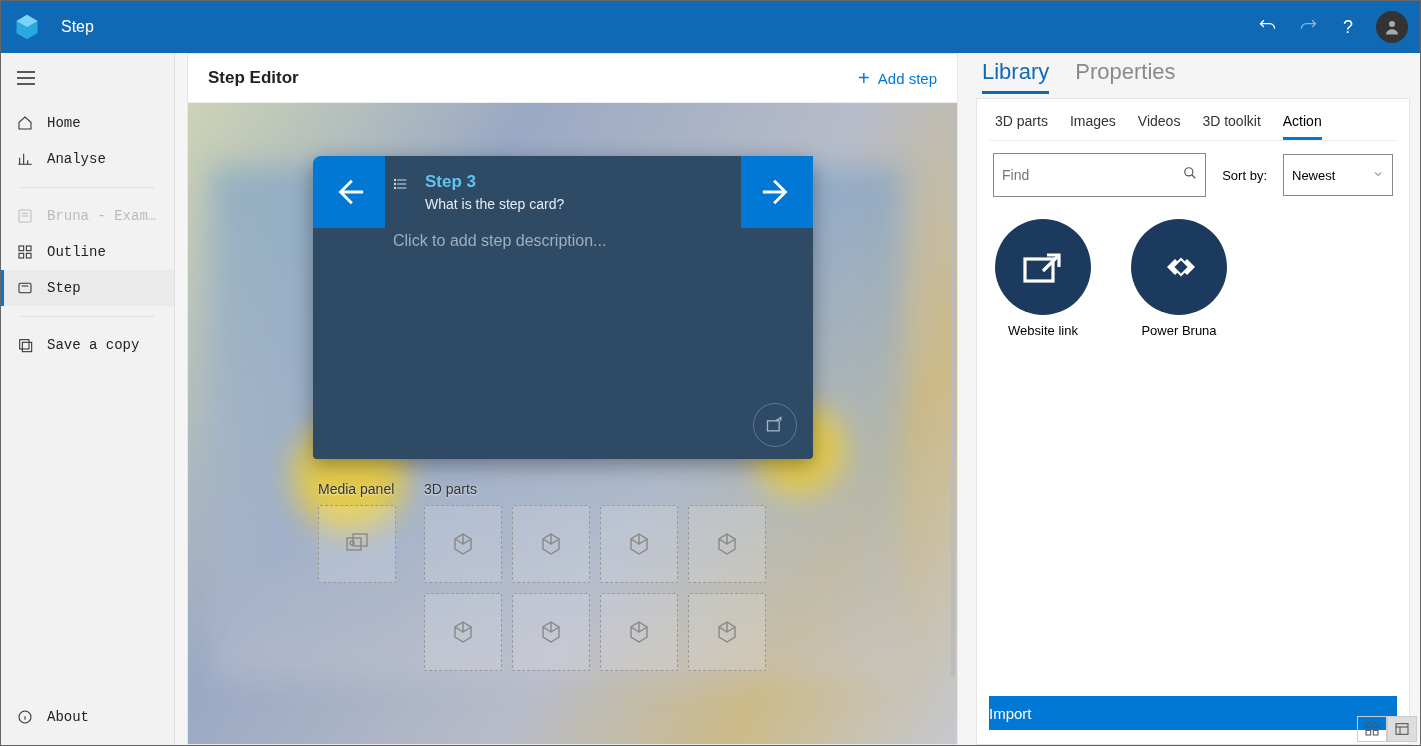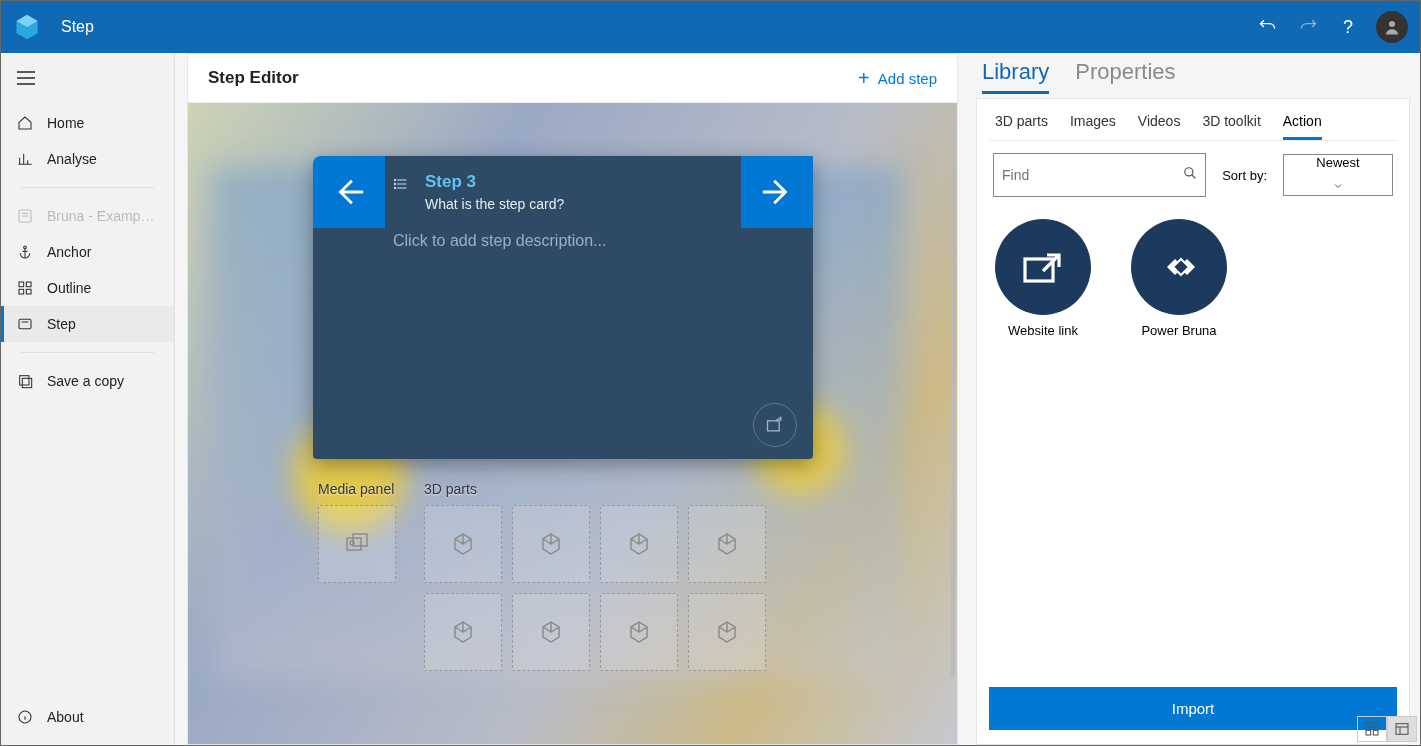--- a/index.html
+++ b/index.html
@@ -51,20 +51,21 @@
   .sidebar .hamburger {
     padding: 12px 16px; cursor: pointer;
   }
   .sidebar .hamburger svg { width: 18px; height: 14px; }
   .sidebar .nav { padding: 4px 0; }
   .sidebar .nav-item {
     display: flex; align-items: center;
     padding: 10px 16px; cursor: pointer;
     font-size: 14px; color: #222;
     gap: 14px;
+    font-family: Liberation Mono, monospace;
   }
   .sidebar .nav-item .nav-icon { width: 16px; display:flex; align-items:center; justify-content:center; }
   .sidebar .nav-item.active {
     border-left: 3px solid #0078d4;
     background: #eaeaea;
     padding-left: 13px;
   }
   .sidebar .nav-item.disabled { color: #bbb; }
   .sidebar .divider {
     height: 1px; background: #ddd; margin: 6px 20px;
@@ -185,26 +186,26 @@
   .lib-subtabs {
     display:flex; gap:22px; padding:6px 0 0 6px; font-size:14px;
     border-bottom:1px solid #eee;
   }
   .lib-subtabs .sub { padding-bottom:8px; cursor:pointer; color:#333; }
   .lib-subtabs .sub.active { border-bottom:3px solid #0078d4; color:#000; }
   .lib-controls { display:flex; align-items:center; gap:16px; padding:12px 4px; }
   .find-box { flex:1; display:flex; align-items:center; border:1px solid #888; height:44px; padding:0 8px; }
   .find-box input { flex:1; border:none; outline:none; font-size:14px; background:transparent; }
   .sort-label { font-size:13px; }
-  .sort-select { width:110px; height:42px; border:1px solid #888; display:flex; align-items:center; justify-content:space-between; padding:0 8px; font-size:13px; cursor:pointer;flex-direction:column; }
+  .sort-select { width:110px; height:42px; border:1px solid #888; display:flex; align-items:center; justify-content:space-between; padding:0 8px; font-size:13px; cursor:pointer; }
   .lib-items { flex:1; display:flex; gap:40px; padding:10px 6px; }
   .lib-item { display:flex; flex-direction:column; align-items:center; gap:8px; cursor:pointer; }
   .lib-item .circle { width:96px; height:96px; border-radius:50%; background:#1b3a5d; display:flex; align-items:center; justify-content:center; }
   .lib-item .name { font-size:13px; }
-  .import-btn { height:43px; background:#0078d4; color:#fff; display:flex; align-items:center; justify-content:center; font-size:15px; cursor:pointer; }
+  .import-btn { height:34px; background:#0078d4; color:#fff; display:flex; align-items:center; font-size:15px; cursor:pointer; }
   
   .view-switch { position:absolute; right:4px; bottom:4px; display:flex; }
   .view-switch .v { width:30px; height:26px; display:flex; align-items:center; justify-content:center; border:1px solid #ccc; cursor:pointer; }
   .view-switch .v.active { background:#ddd; }
 </style>
 </head>
 <body>
 
 <div class="topbar">
   <div class="logo">
@@ -268,31 +269,20 @@
     <div class="nav">
       <div class="nav-item disabled">
         <span class="nav-icon">
             <svg width="16" height="16" viewBox="0 0 24 24" fill="none" stroke="#bbb" stroke-width="1.6">
               <rect x="3" y="3" width="18" height="18" rx="2"></rect>
               <line x1="7" y1="8" x2="17" y2="8"></line>
               <line x1="7" y1="12" x2="17" y2="12"></line>
             </svg>
           </span>
         <span style="white-space:nowrap;overflow:hidden;text-overflow:ellipsis;max-width:110px;">Bruna - Example Gui...</span>
-      </div>
-      <div class="nav-item">
-        <span class="nav-icon">
-            <svg width="16" height="16" viewBox="0 0 24 24" fill="none" stroke="#333" stroke-width="1.6">
-              <circle cx="12" cy="5" r="2"></circle>
-              <line x1="12" y1="7" x2="12" y2="21"></line>
-              <path d="M5 14a7 7 0 0 0 14 0"></path>
-              <line x1="8" y1="11" x2="16" y2="11"></line>
-            </svg>
-          </span>
-        <span>Anchor</span>
       </div>
       <div class="nav-item">
         <span class="nav-icon">
             <svg width="16" height="16" viewBox="0 0 24 24" fill="none" stroke="#333" stroke-width="1.6">
               <rect x="3" y="3" width="7" height="7"></rect>
               <rect x="14" y="3" width="7" height="7"></rect>
               <rect x="3" y="14" width="7" height="7"></rect>
               <rect x="14" y="14" width="7" height="7"></rect>
             </svg>
           </span>

